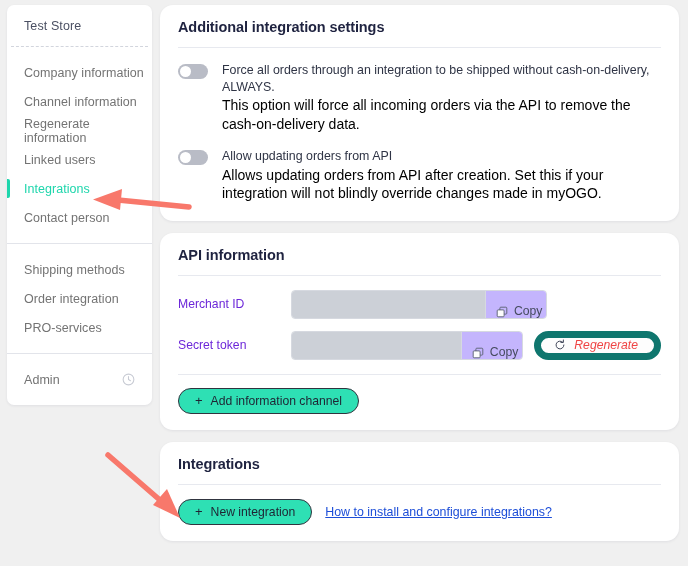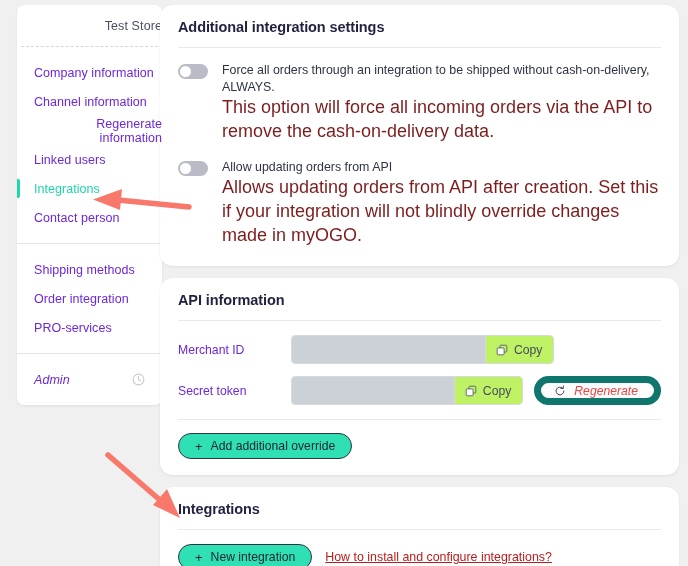--- a/index.html
+++ b/index.html
@@ -21,22 +21,21 @@
     display: flex;
     width: 688px;
     height: 566px;
     gap: 0;
   }
 
   
   .sidebar-col {
     width: 152px;
     flex: 0 0 152px;
-    padding: 5px 0 0 17px;
-    text-align: right;
+    padding: 5px 0 0 7px;
   }
 
   .sidebar {
     background: #ffffff;
     border-radius: 7px;
     box-shadow: 0 1px 3px rgba(20,20,50,0.07);
     overflow: hidden;
     width: 145px;
   }
 
@@ -61,21 +60,21 @@
 
   .nav-group { padding: 9px 0 9px 0; }
 
   .nav-item {
     position: relative;
     display: flex;
     align-items: center;
     height: 25px;
     padding-left: 17px;
     font-size: 12.5px;
-    color: #6d28d9;
+    color: #737373;
     cursor: pointer;
     margin: 4px 0;
     letter-spacing: .05px;
   }
 
   .nav-item.active { color: #1ed6ac; }
 
   .nav-item.active::before {
     content: "";
     position: absolute;
@@ -83,21 +82,20 @@
     top: 3px;
     bottom: 3px;
     width: 2.5px;
     background: #1ed6ac;
     border-radius: 0 2px 2px 0;
   }
 
   .nav-item.admin {
     justify-content: space-between;
     padding-right: 17px;
-    font-style: italic;
   }
 
   .admin-icon {
     width: 13px;
     height: 13px;
     display: block;
     opacity: .55;
   }
 
   
@@ -162,22 +160,22 @@
 
   .toggle-text { flex: 1; min-width: 0; }
 
   .toggle-label {
     font-size: 12.4px;
     color: #2f3445;
     line-height: 1.33;
   }
 
   .toggle-desc {
-    font-size: 18px;
-    color: #7f1d1d;
+    font-size: 14px;
+    color: #000000;
     line-height: 1.33;
     margin-top: 1px;
   }
 
   
   .api-row {
     display: flex;
     align-items: center;
     margin-bottom: 12px;
   }
@@ -199,24 +197,24 @@
   }
 
   .field-value {
     width: 194px;
     background: #ccd0d7;
     border-right: 1px solid #d6d9e0;
   }
 
   .copy-btn {
     display: flex;
-    align-items: center;
+    align-items: flex-end;
     gap: 6px;
-    padding: 0 11px 0 10px;
-    background: #bef264;
+    padding: 0 4px 0 10px;
+    background: #c4b5fd;
     font-size: 12.2px;
     color: #454b5e;
     cursor: pointer;
     white-space: nowrap;
   }
 
   .regen-btn {
     display: flex;
     align-items: center;
     gap: 8px;
@@ -257,21 +255,21 @@
   .pill .plus { font-size: 13px; line-height: 1; }
 
   .integ-actions {
     display: flex;
     align-items: center;
     gap: 13px;
   }
 
   .help-link {
     font-size: 12.4px;
-    color: #b91c1c;
+    color: #1d4ed8;
     text-decoration: underline;
     cursor: pointer;
     white-space: nowrap;
   }
 
   
   .arrow-layer {
     position: absolute;
     left: 0; top: 0;
     width: 688px; height: 566px;
@@ -403,21 +401,21 @@
             <path d="M12.5 1.3 V4.6 H9.2" fill="none" stroke="#3b4154" stroke-width="1.3" stroke-linecap="round" stroke-linejoin="round"></path>
           </svg>
           <span>Regenerate</span>
         </div>
       </div>
 
       <div class="api-bottom-rule"></div>
 
       <div class="pill">
         <span class="plus">+</span>
-        <span>Add additional override</span>
+        <span>Add information channel</span>
       </div>
     </div>
 
     <div class="card">
       <div class="card-title">Integrations</div>
       <div class="card-rule"></div>
 
       <div class="integ-actions">
         <div class="pill">
           <span class="plus">+</span>

